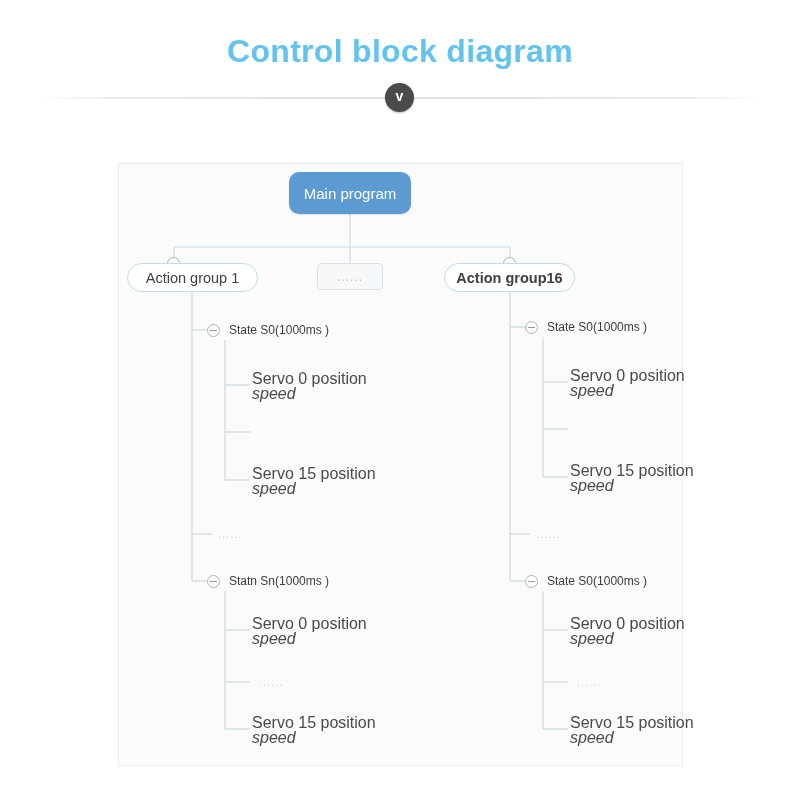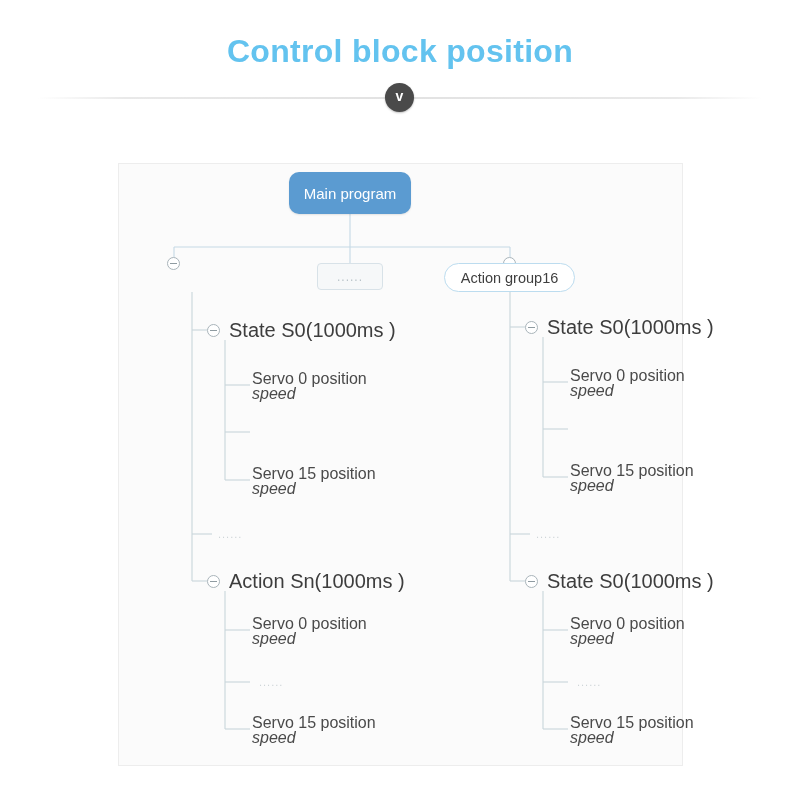--- a/index.html
+++ b/index.html
@@ -128,20 +128,21 @@
   }
   .node-group-left {
     left: 8px;
     top: 99px;
     width: 131px;
   }
   .node-group-right {
     left: 325px;
     top: 99px;
     width: 131px;
+    font-weight: bold;
   }
   .node-ellipsis-box {
     left: 198px;
     top: 99px;
     width: 66px;
     height: 27px;
     border-radius: 4px;
     background: #f6f8f9;
     border: 1.2px solid #d8e2e8;
     color: #b9c3c9;
@@ -151,21 +152,21 @@
 
   
   .tree-label {
     position: absolute;
     font-size: 16px;
     color: #4a4a4a;
     white-space: nowrap;
     line-height: 15px;
   }
   .tree-label.state {
-    font-size: 20px;
+    font-size: 12px;
     color: #3d3d3d;
   }
   .tree-label .l2 {
     display: block;
     font-style: italic;
   }
   .tree-ellipsis {
     position: absolute;
     font-size: 11px;
     color: #cfd5d8;
@@ -192,21 +193,21 @@
     height: 1.2px;
     background: #8f9ba1;
   }
 </style>
 </head>
 <body>
 
 <div class="page">
 
   <div class="header">
-    <div class="page-title">Control block position</div>
+    <div class="page-title">Control block diagram</div>
     <div class="divider"></div>
     <div class="chevron-badge">
       <div class="glyph">v</div>
     </div>
   </div>
 
   <div class="panel">
     <div class="canvas">
 
       <svg class="svg-lines" viewBox="0 0 563 601">
@@ -254,40 +255,41 @@
           <path d="M424,518 L449,518"></path>
           <path d="M424,565 L449,565"></path>
         </g>
       </svg>
 
       <div class="node node-main">Main program</div>
 
       <div class="minus-icon" style="left:48px; top:93px;"></div>
       <div class="minus-icon" style="left:384px; top:93px;"></div>
 
+      <div class="node node-group node-group-left">Action group 1</div>
       <div class="node node-ellipsis-box">......</div>
       <div class="node node-group node-group-right">Action group16</div>
 
       <div class="minus-icon" style="left:88px; top:160px;"></div>
       <div class="tree-label state" style="left:110px; top:159px;">State S0(1000ms )</div>
 
       <div class="tree-label" style="left:133px; top:207px;">
         <span>Servo 0 position</span>
         <span class="l2">speed</span>
       </div>
       <div class="tree-ellipsis" style="left:133px; top:262px;"></div>
       <div class="tree-label" style="left:133px; top:302px;">
         <span>Servo 15 position</span>
         <span class="l2">speed</span>
       </div>
 
       <div class="tree-ellipsis" style="left:99px; top:364px;">......</div>
 
       <div class="minus-icon" style="left:88px; top:411px;"></div>
-      <div class="tree-label state" style="left:110px; top:410px;">Action Sn(1000ms )</div>
+      <div class="tree-label state" style="left:110px; top:410px;">Statn Sn(1000ms )</div>
 
       <div class="tree-label" style="left:133px; top:452px;">
         <span>Servo 0 position</span>
         <span class="l2">speed</span>
       </div>
       <div class="tree-ellipsis" style="left:140px; top:512px;">......</div>
       <div class="tree-label" style="left:133px; top:551px;">
         <span>Servo 15 position</span>
         <span class="l2">speed</span>
       </div>

